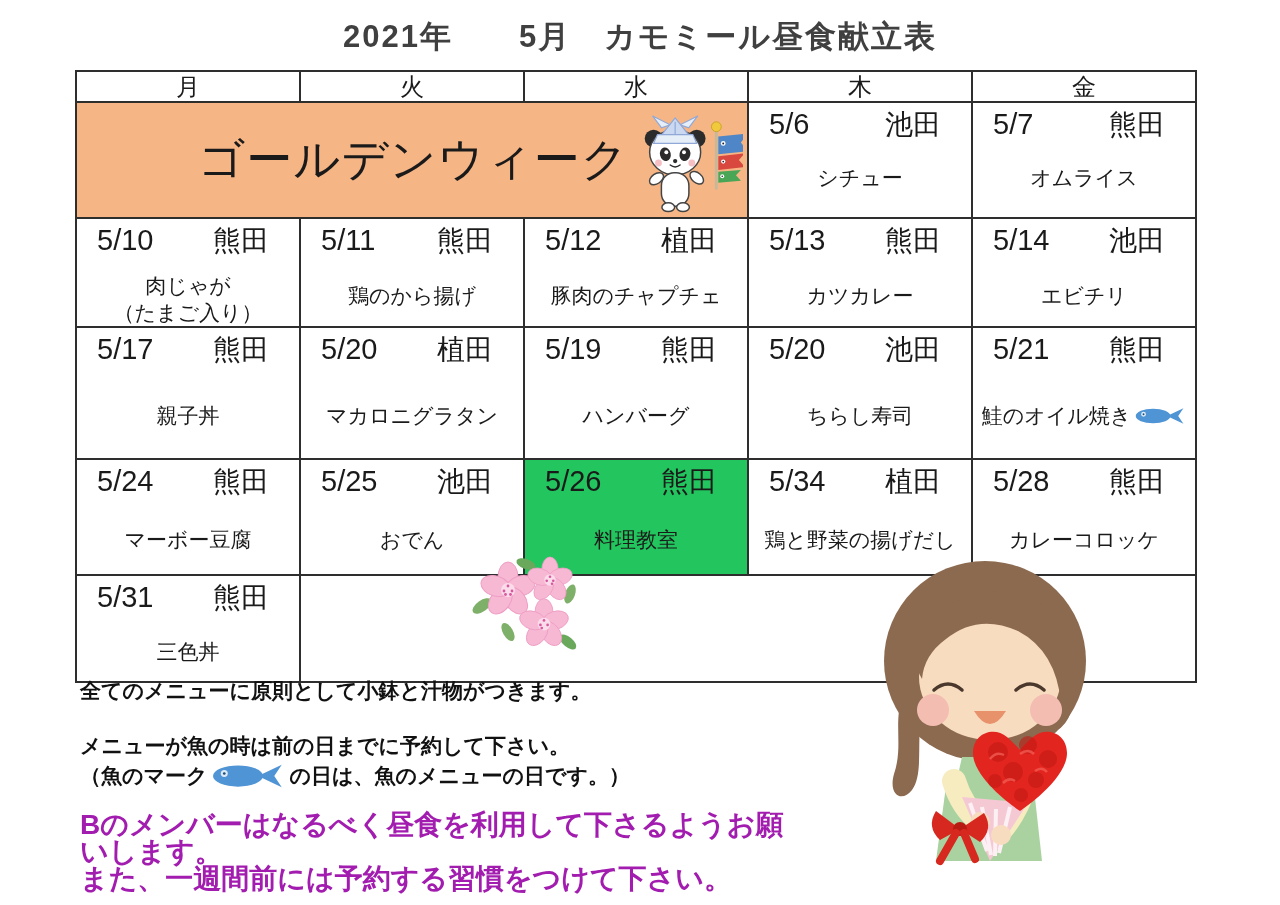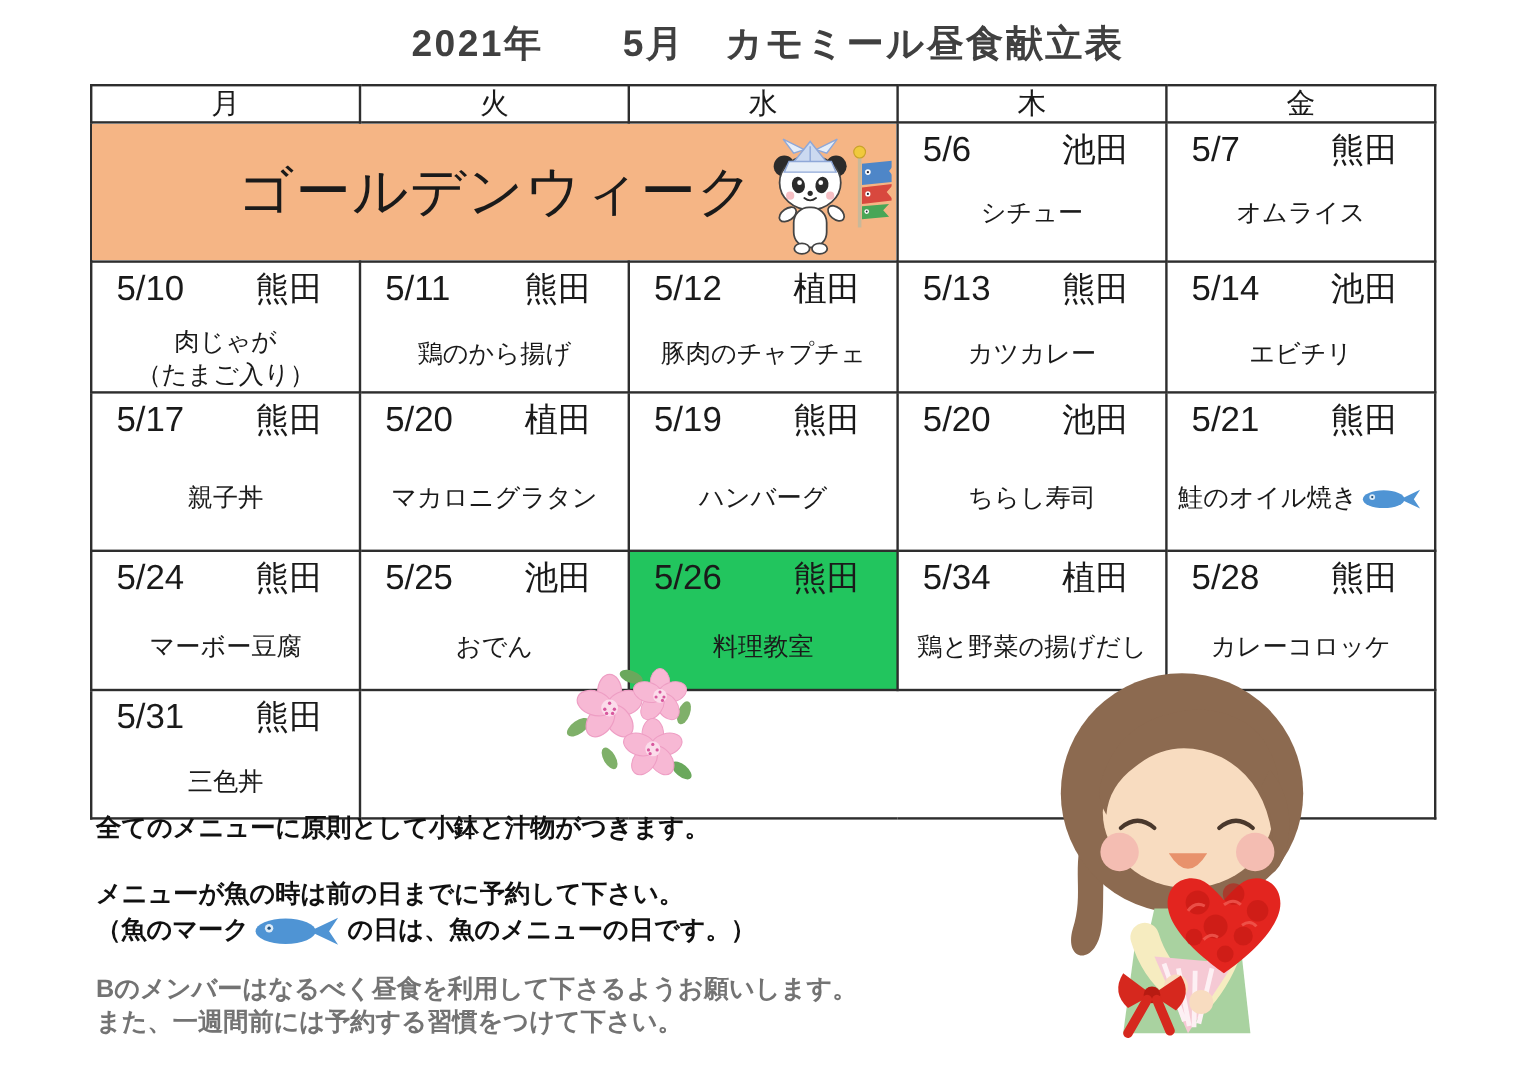--- a/index.html
+++ b/index.html
@@ -60,21 +60,21 @@
   
   .notes { position:absolute; left:80px; top:678px; width:720px; z-index:3; }
   .note-black {
     font-size:21px; font-weight:bold; color:#111111; line-height:26px;
   }
   .note1 { margin-bottom:29px; }
   .note3 { display:flex; align-items:center; margin-top:2px; }
   .note3 .fish-note { margin:0 3px; }
   .notes-red { margin-top:20px; }
   .note-red {
-    font-size:21px; font-weight:bold; color:#737373; line-height:27px;
+    font-size:28px; font-weight:bold; color:#a21caf; line-height:27px;
   }
 </style>
 </head>
 <body>
 
 <div id="page">
 
   <div class="title">2021年　　5月　カモミール昼食献立表</div>
 
   <table class="cal">

